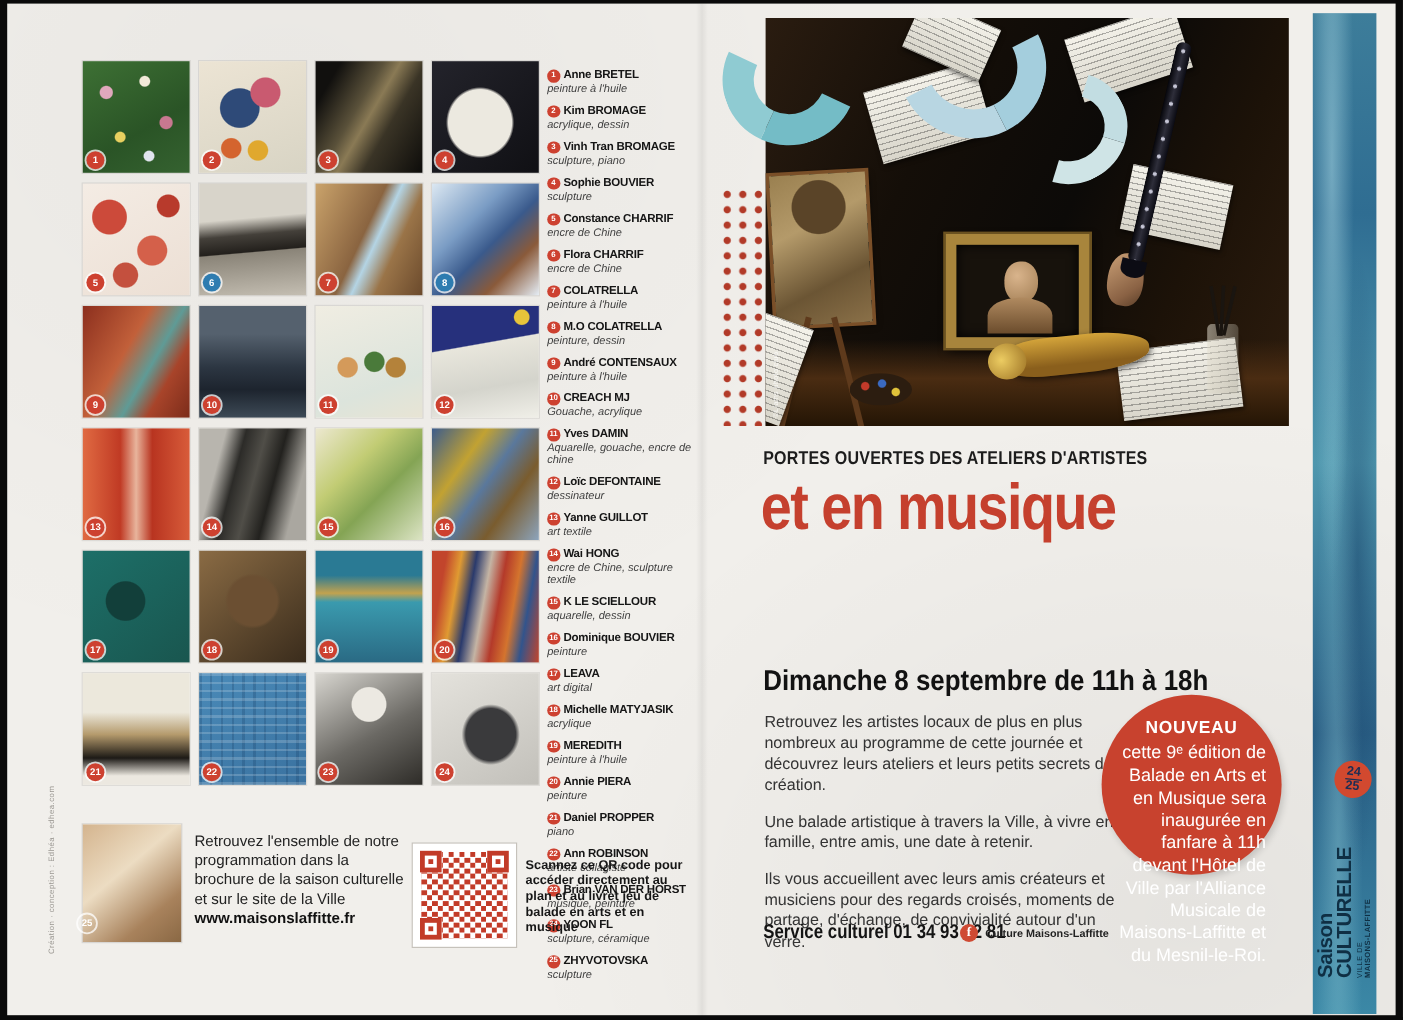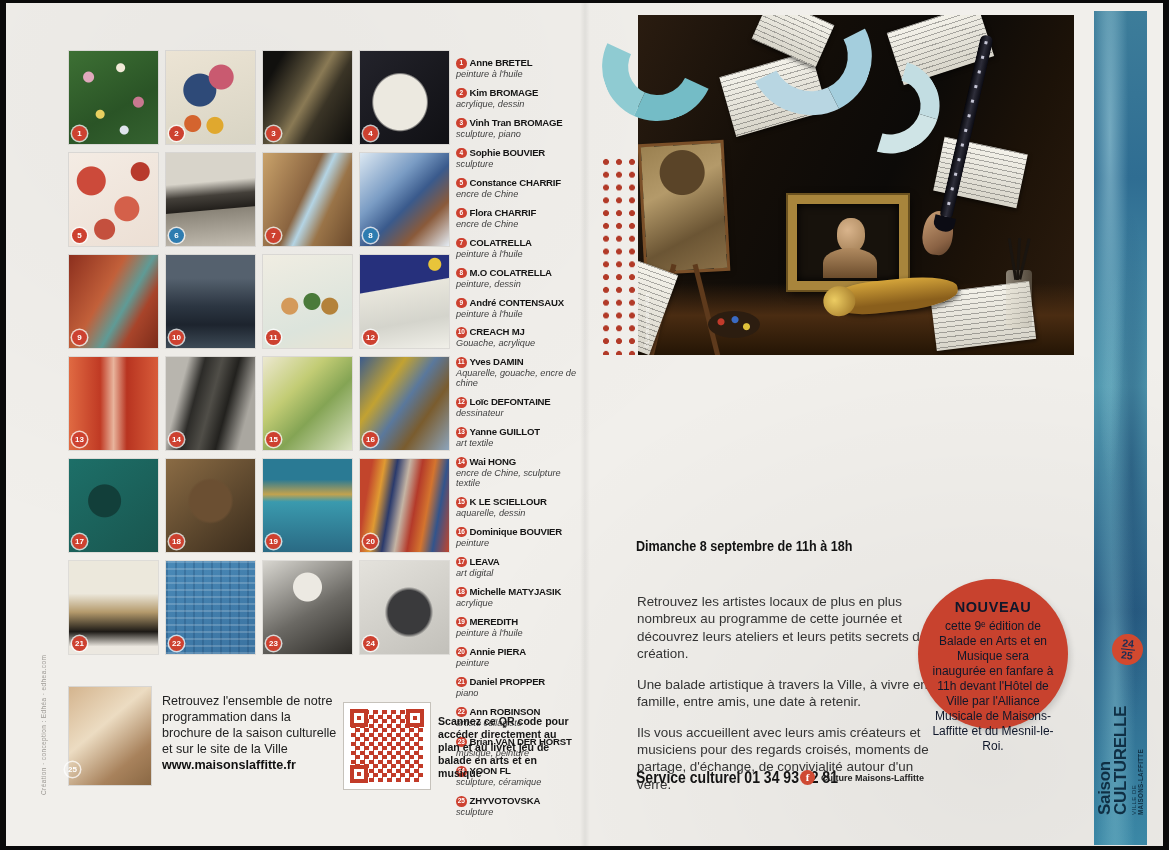--- a/index.html
+++ b/index.html
@@ -106,28 +106,28 @@
           border-bottom-color:#cfe4e6; border-right-color:#c2dde2; transform:rotate(-28deg); }
   .dots { position:absolute; left:594px; top:153px; width:39px; height:199px;
           background-image:radial-gradient(circle at 6px 6px, #b23a28 2.6px, rgba(0,0,0,0) 3.4px);
           background-size:13px 12.8px; }
 
   
   .eyebrow { position:absolute; left:630px; top:371px; font-size:15.5px; font-weight:bold;
              color:#1c1c1c; letter-spacing:.2px; }
   .title { position:absolute; left:628px; top:394px; color:#c5402e; font-weight:bold;
            font-size:54px; line-height:.97; letter-spacing:-1.5px; }
-  .date { position:absolute; left:630px; top:535px; font-size:14px; font-weight:bold; color:#121212; }
+  .date { position:absolute; left:630px; top:551px; font-size:24px; font-weight:bold; color:#121212; }
   .paras { position:absolute; left:631px; top:590px; width:300px; }
   .paras p { font-size:13.4px; color:#343434; line-height:1.3; margin-bottom:13px; }
   .nouveau { position:absolute; left:912px; top:576px; width:150px; height:150px; border-radius:50%;
-             background:#c8422e; color:#0f172a; text-align:center; padding:20px 13px 0 13px;
+             background:#c8422e; color:#ffffff; text-align:center; padding:20px 13px 0 13px;
              box-shadow:2px 3px 6px rgba(0,0,0,.15); }
   .nouveau-title { font-size:14.5px; font-weight:bold; letter-spacing:.6px; margin-bottom:4px; }
-  .nouveau-text { font-size:12px; line-height:1.25; }
+  .nouveau-text { font-size:15px; line-height:1.25;text-align:right; }
   .contact { position:absolute; left:630px; top:765px; font-size:16.5px; font-weight:bold; color:#141414; }
   .fb-icon { position:absolute; left:794px; top:767px; width:15px; height:15px; border-radius:50%;
              background:#cf4a33; color:#fff; font-weight:bold; font-size:11px; line-height:15px;
              text-align:center; font-family:"Liberation Serif", serif; }
   .fb-label { position:absolute; left:815px; top:770px; font-size:9px; font-weight:bold; color:#222; }
 
   
   .band { position:absolute; left:1088px; top:8px; width:53px; height:834px;
           background:
             radial-gradient(ellipse at 30% 15%, rgba(180,225,235,.5), rgba(0,0,0,0) 35%),
@@ -297,21 +297,25 @@
       <div class="brush br2"></div>
       <div class="brush br3"></div>
     </div>
   </div>
   <div class="arc arc1"></div>
   <div class="arc arc2"></div>
   <div class="arc arc3"></div>
   <div class="dots"></div>
   <div class="photo-credit">©Liams photo club</div>
 
+  <div class="eyebrow">
+    <span class="condensed">PORTES OUVERTES DES ATELIERS D'ARTISTES</span>
+  </div>
   <div class="title">
+    <div><span class="condensed">et en musique</span></div>
   </div>
   <div class="date">
     <span class="condensed" style="transform:scaleX(.9);">Dimanche 8 septembre de 11h à 18h</span>
   </div>
   <div class="paras">
     <p>Retrouvez les artistes locaux de plus en plus nombreux au programme de cette journée et découvrez leurs ateliers et leurs petits secrets de création.</p>
     <p>Une balade artistique à travers la Ville, à vivre en famille, entre amis, une date à retenir.</p>
     <p>Ils vous accueillent avec leurs amis créateurs et musiciens pour des regards croisés, moments de partage, d'échange, de convivialité autour d'un verre.</p>
   </div>
   <div class="nouveau">

